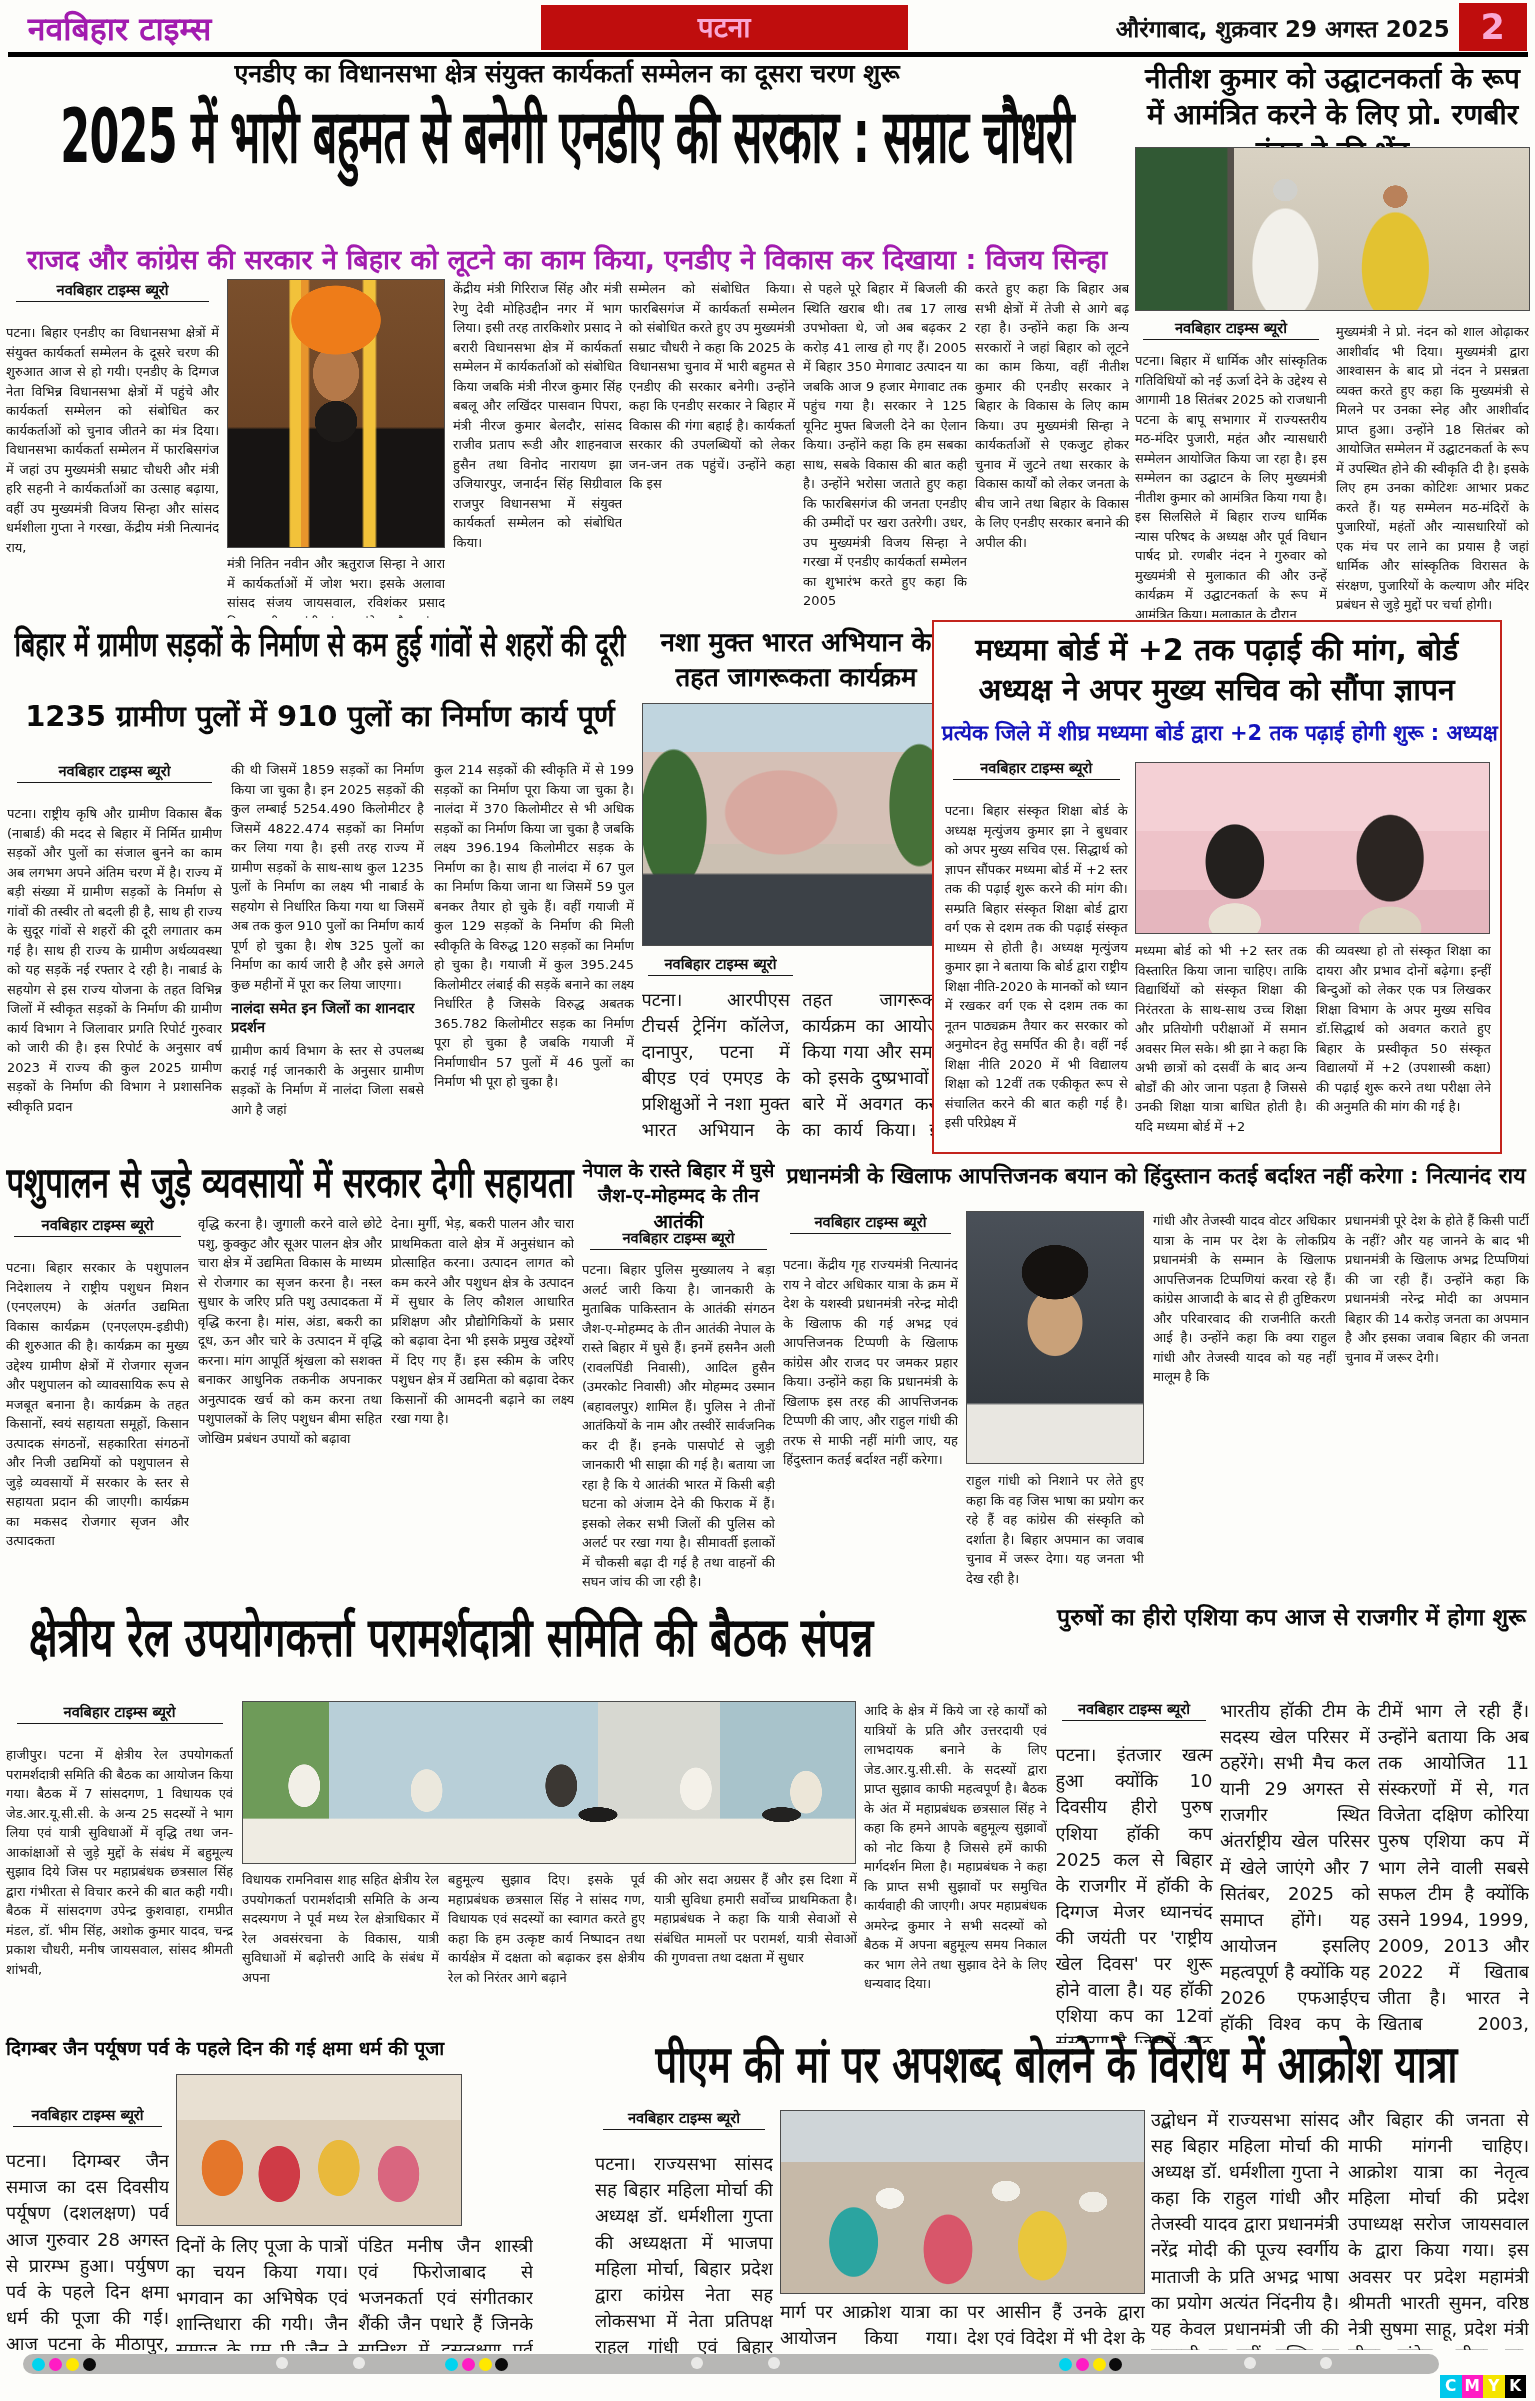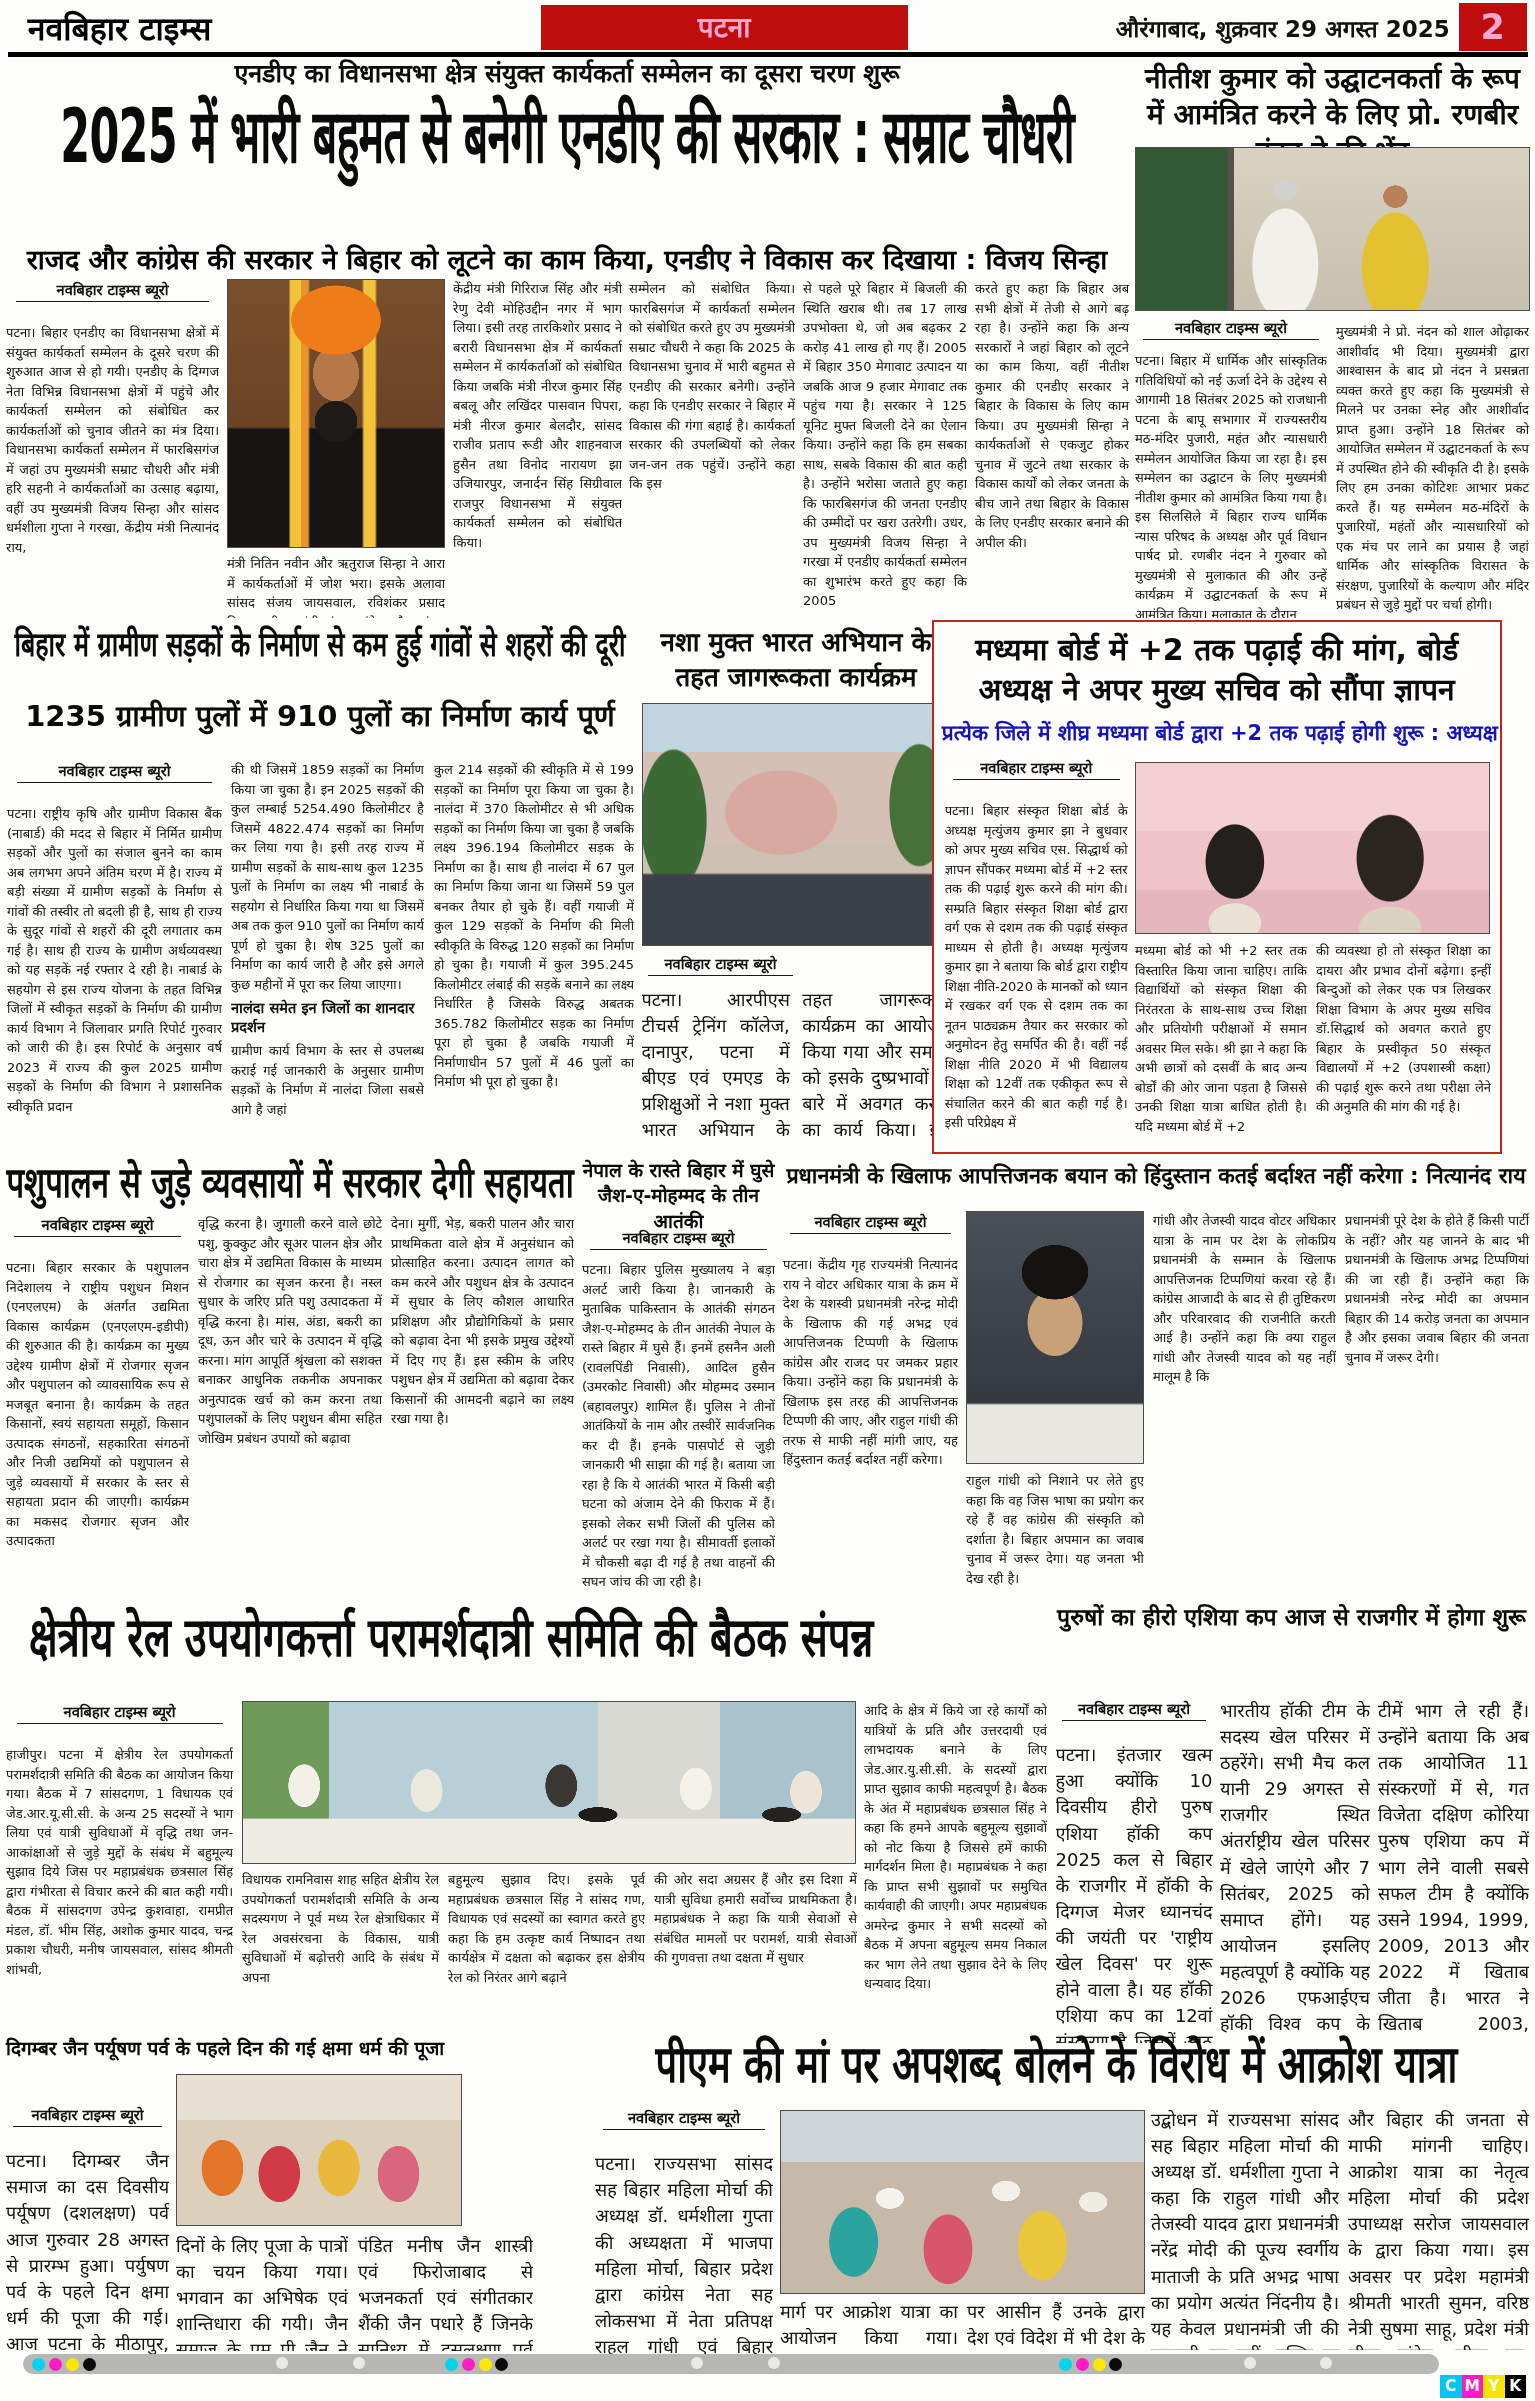--- a/index.html
+++ b/index.html
@@ -2,21 +2,21 @@
 <html style="font-size:12.3px"><head>
 <meta charset="utf-8">
 <style>
   html,body{margin:0;padding:0;background:#d8d8d2;}
   .page{position:relative;width:1535px;height:2401px;margin:0 auto;background:#fdfdfa;
         font-family:"DejaVu Sans","Liberation Sans",sans-serif;color:#111;overflow:hidden;}
   .abs{position:absolute;box-sizing:border-box;}
   .hl{font-weight:700;color:#0a0a0a;line-height:1.12;}
   .fit{white-space:nowrap;}
   .center{text-align:center;}
-  .red{color:#000000;}
+  .red{color:#a21caf;}
   .blue{color:#1414bd;}
   .body-text{font-size:13px;line-height:1.5;text-align:justify;overflow:hidden;}
   .body-sm{font-size:18px;line-height:1.45;text-align:justify;overflow:hidden;}
   .byline{font-weight:700;font-size:14.6px;text-align:center;border-bottom:1.5px solid #191919;
           padding:0 3.1px 2.3px;margin:0 auto 21px;width:88%;}
   .photo{border:1.5px solid #4c4c4c;}
   .crosshead{font-weight:700;font-size:14.6px;line-height:1.3;margin:4.6px 0;}
   .giant{transform:scaleY(1.72);transform-origin:50% 0;}
   .tall{transform:scaleY(1.35);transform-origin:50% 0;}
   .redbox{background:#bf0d0d;color:#f9a8d4;}

